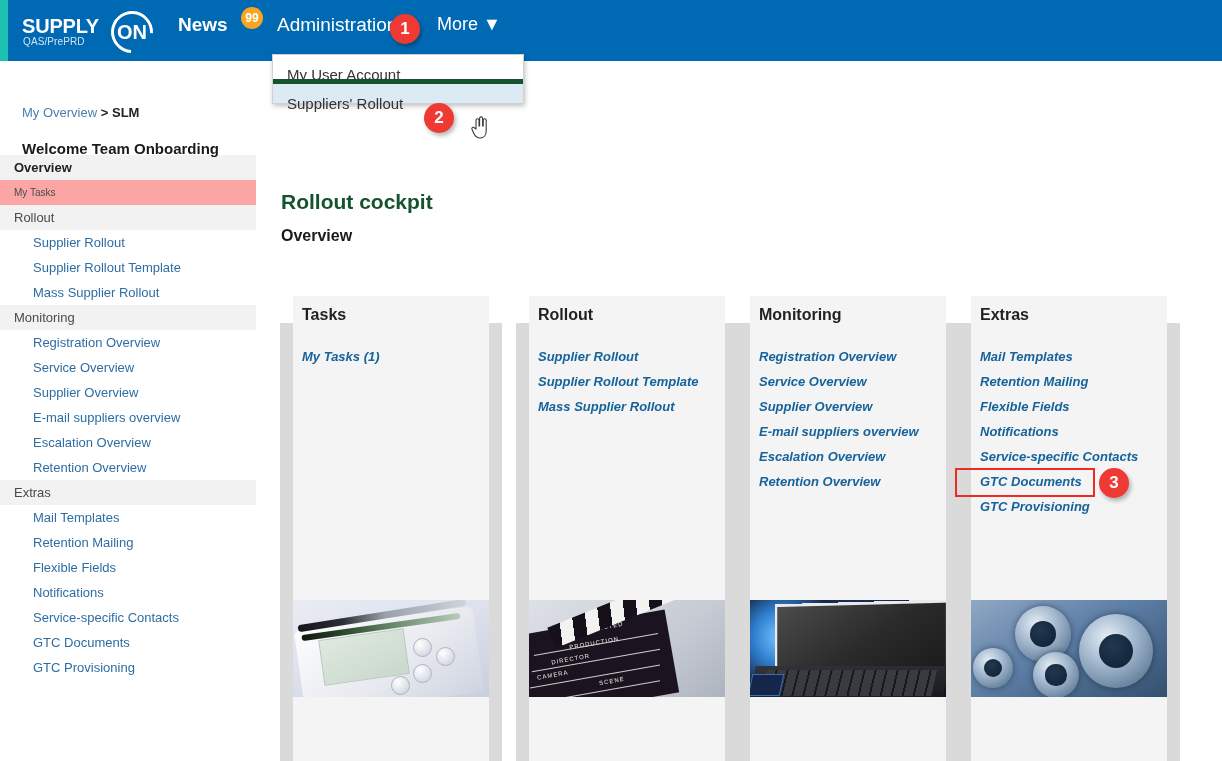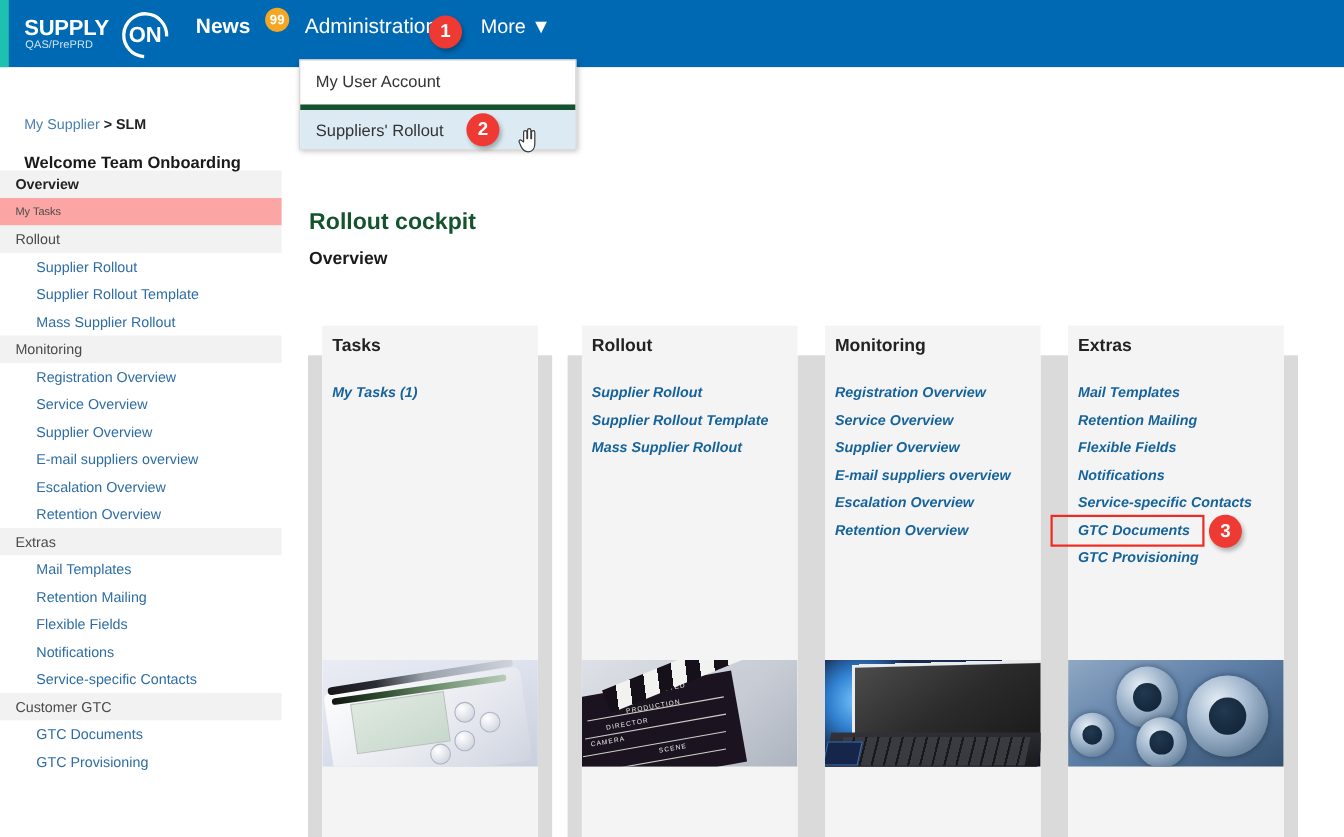--- a/index.html
+++ b/index.html
@@ -125,21 +125,21 @@
     position: absolute;
     left: 272px; top: 54px;
     width: 252px;
     background: #ffffff;
     border: 1px solid #d0d0d0;
     box-shadow: 1px 2px 5px rgba(0,0,0,0.25);
     z-index: 50;
     box-sizing: border-box;
   }
   .dd-item {
-    height: 40px;
+    height: 24px;
     line-height: 40px;
     padding-left: 14px;
     font-size: 15px;
     color: #333333;
     cursor: pointer;
     position: relative;
     box-sizing: border-box;
   }
   .dd-item + .dd-item { border-top: 5px solid #14532d; }
   .dd-item.is-active { background: #dceaf4; }
@@ -435,21 +435,21 @@
 <svg class="cursor-hand" viewBox="0 0 20 24">
   <path d="M6 13V4.2a1.5 1.5 0 0 1 3 0V10h.6V2.4a1.5 1.5 0 0 1 3 0V10h.6V4.2a1.5 1.5 0 0 1 3 0V15c0 4-2.3 7-6 7-3.5 0-5.3-2-6.6-5L2 13.2c-.5-1 .3-2.2 1.5-1.9L6 13z" fill="#ffffff" stroke="#3a3a3a" stroke-width="1.1" stroke-linejoin="round"></path>
 </svg>
 
 <div class="anno anno-1">1</div>
 <div class="anno anno-2">2</div>
 <div class="anno anno-3">3</div>
 <div class="hl-box"></div>
 
 <div class="breadcrumb">
-  <span class="bc-link">My Supplier</span>
+  <span class="bc-link">My Overview</span>
   <span class="bc-sep">&gt;</span>
   <span class="bc-cur">SLM</span>
 </div>
 
 <div class="welcome">Welcome Team Onboarding</div>
 
 <div class="sidebar">
   <div class="side-group bold">Overview</div>
   <div class="side-plain">My Tasks</div>
   <div class="side-group">Rollout</div>
@@ -462,21 +462,20 @@
   <div class="side-link">Supplier Overview</div>
   <div class="side-link">E-mail suppliers overview</div>
   <div class="side-link">Escalation Overview</div>
   <div class="side-link">Retention Overview</div>
   <div class="side-group">Extras</div>
   <div class="side-link">Mail Templates</div>
   <div class="side-link">Retention Mailing</div>
   <div class="side-link">Flexible Fields</div>
   <div class="side-link">Notifications</div>
   <div class="side-link">Service-specific Contacts</div>
-  <div class="side-group">Customer GTC</div>
   <div class="side-link">GTC Documents</div>
   <div class="side-link">GTC Provisioning</div>
 </div>
 
 <div class="page-title">Rollout cockpit</div>
 <div class="page-sub">Overview</div>
 
 <div class="cards">
 
   <div class="card" style="left:0px">

